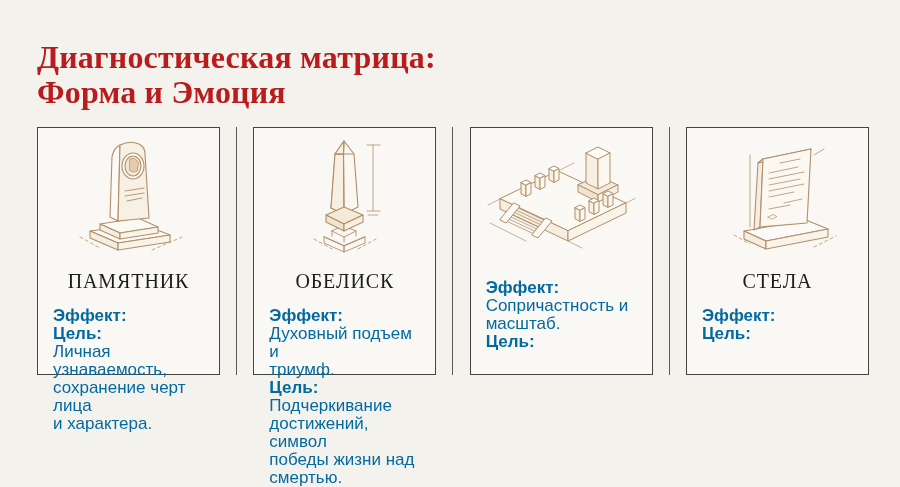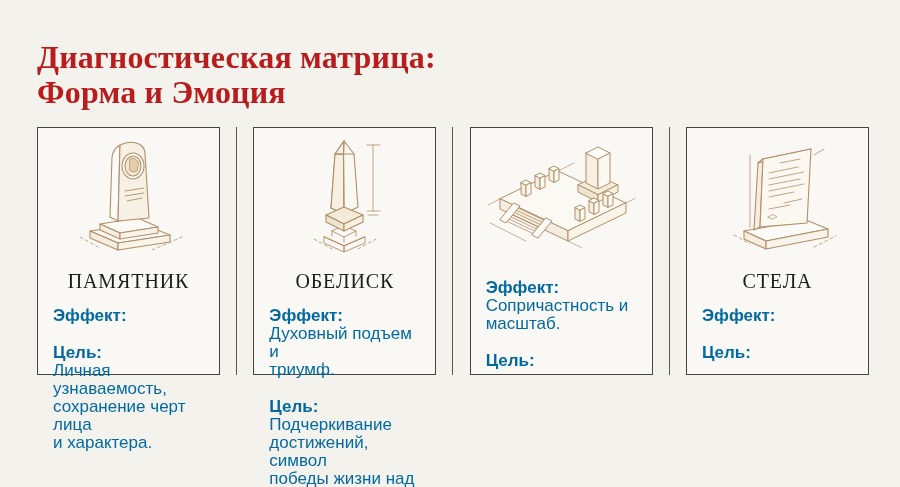--- a/index.html
+++ b/index.html
@@ -29,21 +29,21 @@
     margin-top:5px;text-align:center;
     font-family:"Liberation Serif",serif;font-size:20px;
     letter-spacing:.9px;color:#1c1c1a;
   }
   .card-text{
     padding:14px 10px 0 15px;
     font-size:17px;line-height:18px;color:#0369a1;
   }
   .card-text p{margin:0;white-space:pre-line;}
   .card-text p.lbl{font-weight:700;}
-  .card-text p.goal-lbl{margin-top:19px;font-weight:700;}
+  .card-text p.goal-lbl{font-weight:700;}
   svg{display:block;}
 </style>
 </head>
 <body>
 
 <div class="page-title">Диагностическая матрица:
 Форма и Эмоция</div>
 
 <div class="cards-row">
 

